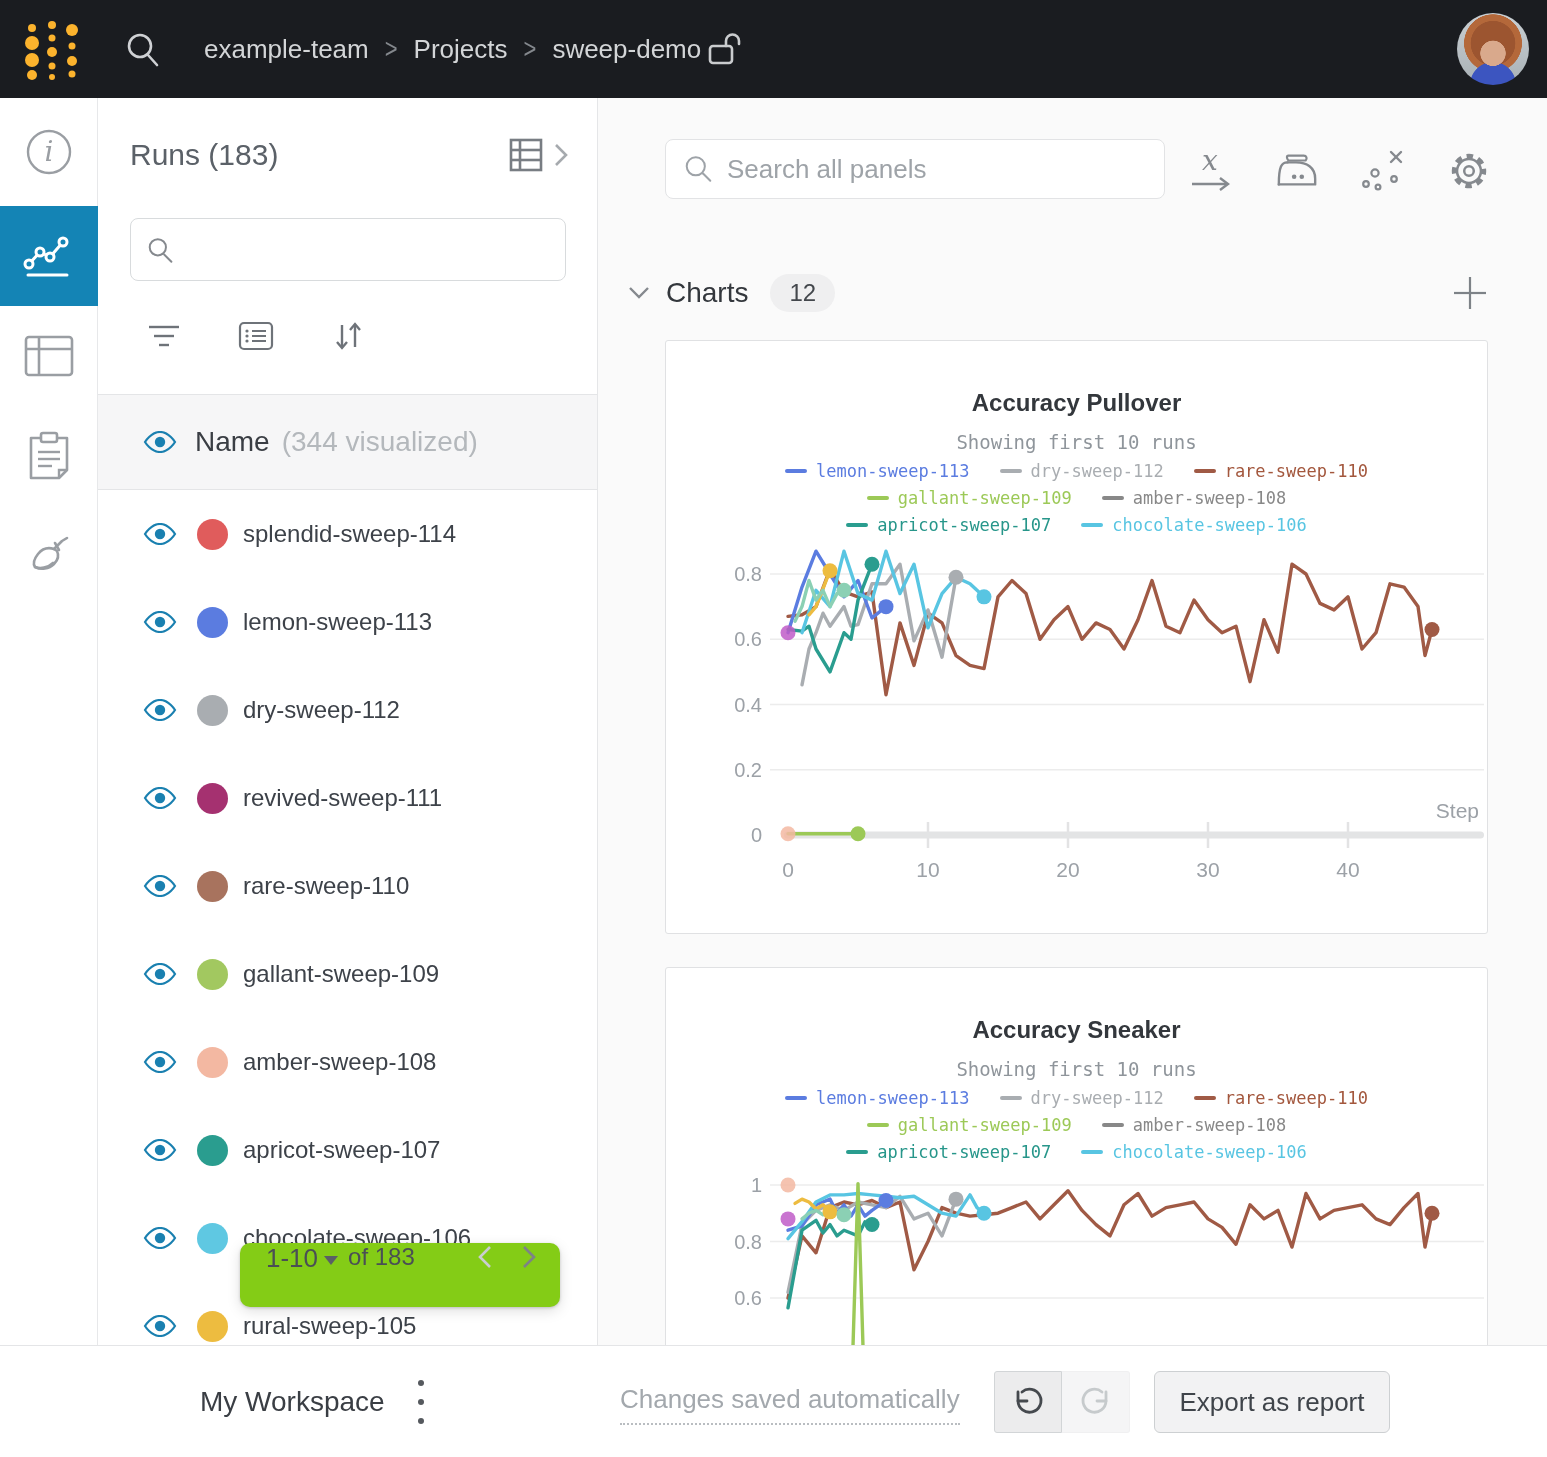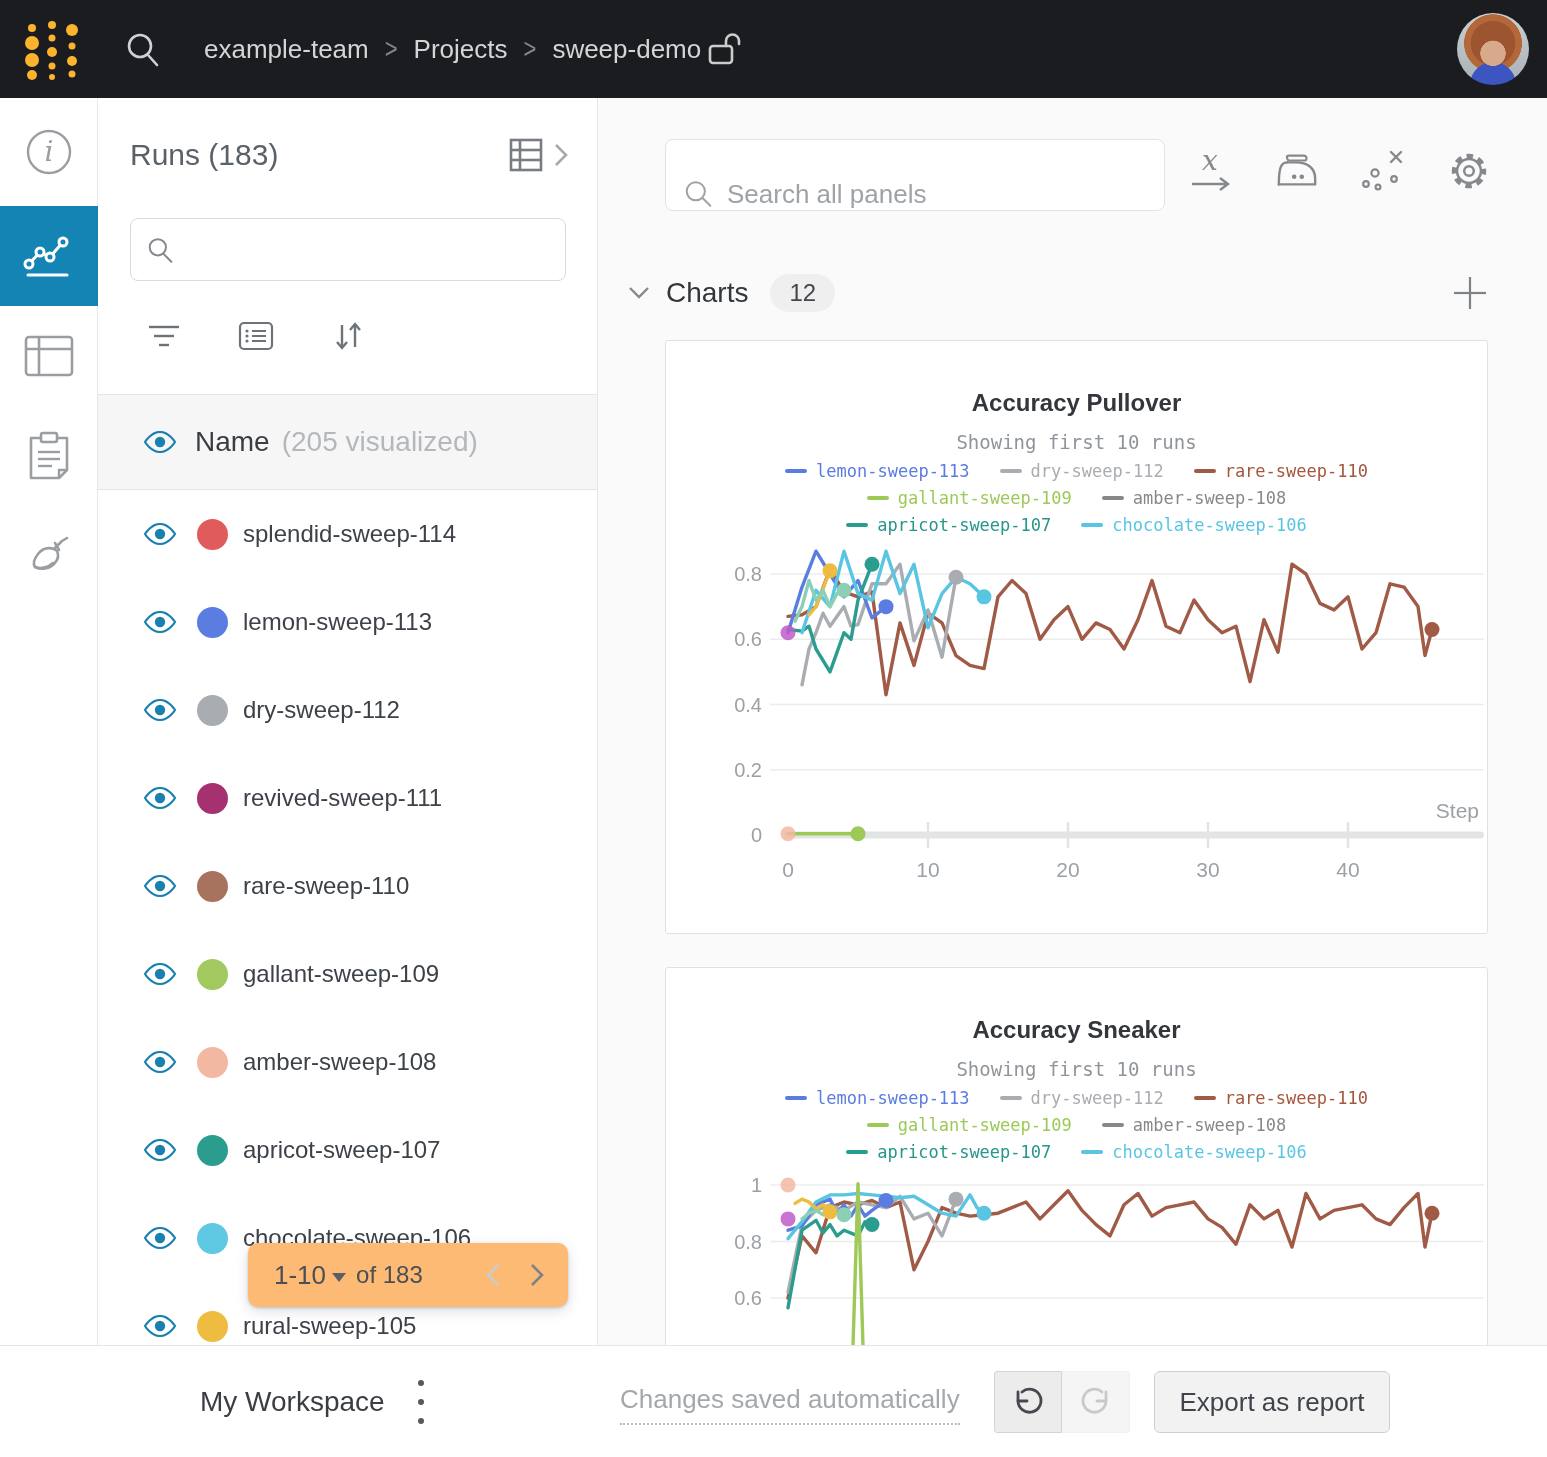--- a/index.html
+++ b/index.html
@@ -39,31 +39,31 @@
   .tool-btn { width:40px; height:40px; display:flex; align-items:center; justify-content:center; cursor:pointer; }
   .name-row { position:absolute; left:0; top:296px; width:500px; height:96px; background:#f6f6f7; border-top:1px solid #e4e5e7; border-bottom:1px solid #e4e5e7; display:flex; align-items:center; }
   .name-row .eye { margin-left:45px; }
   .name-label { margin-left:18px; font-size:28px; color:#3a3e44; }
   .name-vis { margin-left:12px; font-size:28px; color:#b4b8bc; }
   .run-rows { position:absolute; left:0; top:392px; width:500px; }
   .run-row { height:88px; display:flex; align-items:center; }
   .run-row .eye { margin-left:45px; cursor:pointer; }
   .run-dot { width:31px; height:31px; border-radius:50%; margin-left:20px; flex:0 0 auto; }
   .run-name { margin-left:15px; font-size:24px; color:#3d4249; white-space:nowrap; cursor:pointer; }
-  .pagination { position:absolute; left:142px; top:1145px; width:320px; height:64px; background:#fdba74; border-radius:10px;
-    box-shadow:0 1px 3px rgba(0,0,0,.18), 0 4px 14px rgba(0,0,0,.13); display:flex; align-items:center; z-index:5;margin-left:8px; }
+  .pagination { position:absolute; left:142px; top:1145px; width:320px; height:64px; background:#84cc16; border-radius:10px;
+    box-shadow:0 1px 3px rgba(0,0,0,.18), 0 4px 14px rgba(0,0,0,.13); display:flex; align-items:flex-start; z-index:5; }
   .page-range { margin-left:26px; font-size:26px; color:#4a4f55; display:flex; align-items:center; cursor:pointer; }
   .caret-down { width:0; height:0; border-left:7px solid transparent; border-right:7px solid transparent; border-top:9px solid #5a5f65; margin-left:6px; margin-top:4px; }
   .page-of { margin-left:10px; font-size:24px; color:#4a4f55; }
   .page-prev { margin-left:auto; }
   .page-next { margin:0 22px 0 26px; }
 
   
   .main { position:absolute; left:598px; top:98px; width:949px; height:1247px; background:#fafafa; overflow:hidden; }
-  .panels-search { position:absolute; left:67px; top:41px; width:500px; height:72px; background:#fff; border:1px solid #e2e3e5; border-radius:8px; display:flex; align-items:flex-end; padding:0 18px; }
+  .panels-search { position:absolute; left:67px; top:41px; width:500px; height:60px; background:#fff; border:1px solid #e2e3e5; border-radius:8px; display:flex; align-items:center; padding:0 18px; }
   .panels-search input { border:none; outline:none; background:transparent; font-size:26px; color:#3d4249; width:100%; margin-left:14px; font-family:"Liberation Sans",sans-serif; }
   .panels-search input::placeholder, .runs-search input::placeholder { color:#9ea3a8; opacity:1; }
   .main-icons { position:absolute; right:56px; top:50px; display:flex; gap:42px; }
   .main-icon { width:44px; height:46px; display:flex; align-items:center; justify-content:center; cursor:pointer; }
   .section-head { position:absolute; left:30px; top:176px; right:58px; display:flex; align-items:center; }
   .section-title { margin-left:16px; font-size:28px; color:#33373c; cursor:pointer; }
   .section-badge { margin-left:22px; background:#efeff0; border-radius:19px; padding:5px 19px; font-size:24px; color:#43474c; }
   .section-plus { margin-left:auto; cursor:pointer; }
 
   .panel { position:absolute; left:67px; width:823px; background:#fff; border:1px solid #e0e1e3; border-radius:3px; }
@@ -225,21 +225,21 @@
           <polyline points="19,11 24,5 29,11" fill="none" stroke="#6e7379" stroke-width="2.4"></polyline>
         </svg>
       </div>
     </div>
     <div class="name-row">
       <svg class="eye" width="34" height="22" viewBox="0 0 34 22">
         <path d="M17 1 C8 1 2 11 2 11 C2 11 8 21 17 21 C26 21 32 11 32 11 C32 11 26 1 17 1 Z" fill="none" stroke="#1a80b0" stroke-width="2.2"></path>
         <circle cx="17" cy="11" r="5.2" fill="#1a80b0"></circle>
       </svg>
       <span class="name-label">Name</span>
-      <span class="name-vis">(205 visualized)</span>
+      <span class="name-vis">(344 visualized)</span>
     </div>
     <div class="run-rows" id="run-rows">
         <div class="run-row">
           <svg class="eye" width="34" height="22" viewBox="0 0 34 22">
             <path d="M17 1 C8 1 2 11 2 11 C2 11 8 21 17 21 C26 21 32 11 32 11 C32 11 26 1 17 1 Z" fill="none" stroke="#1a80b0" stroke-width="2.2"></path>
             <circle cx="17" cy="11" r="5.2" fill="#1a80b0"></circle>
           </svg>
           <span class="run-dot" style="background:#e05c5c"></span>
           <span class="run-name">splendid-sweep-114</span>
         </div>

